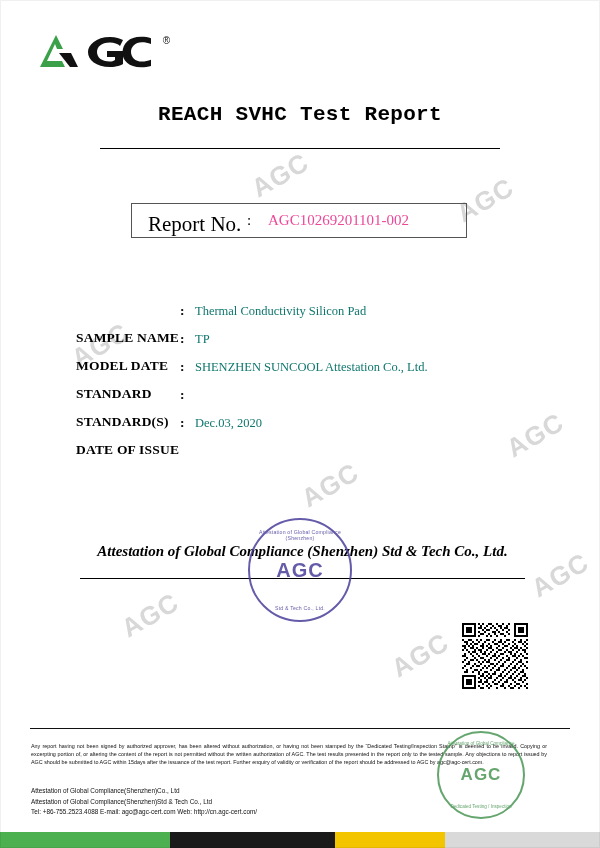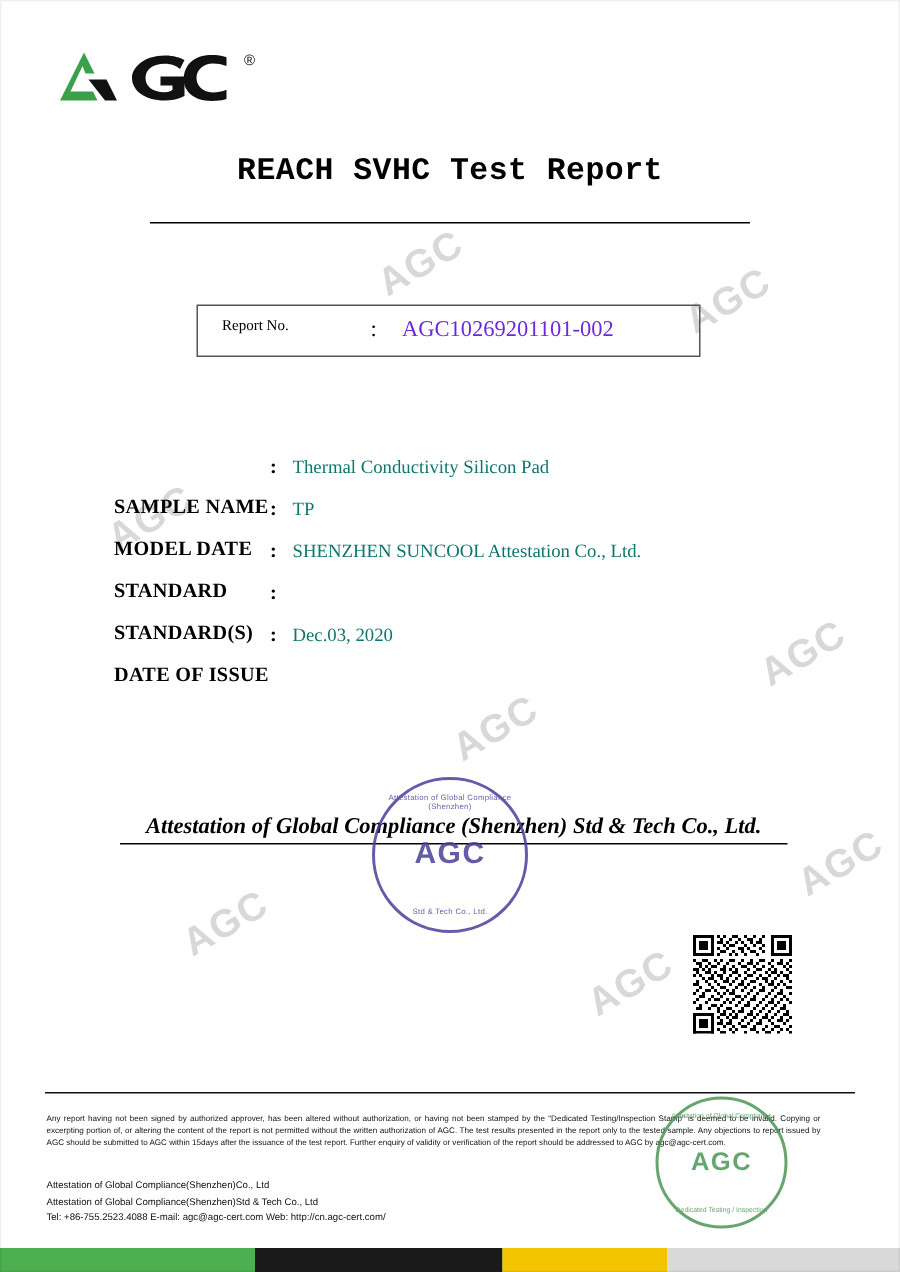--- a/index.html
+++ b/index.html
@@ -62,36 +62,36 @@
     top: 203px;
     width: 336px;
     height: 35px;
     border: 1px solid #555;
     box-sizing: border-box;
   }
   .report-box .lbl {
     position: absolute;
     left: 16px;
     top: 8px;
-    font-size: 10px;
+    font-size: 21px;
     color: #000;
   }
   .report-box .colon {
     position: absolute;
     left: 115px;
     top: 8px;
     font-size: 15px;
     color: #000;
   }
   .report-box .val {
     position: absolute;
     left: 136px;
     top: 8px;
     font-size: 15px;
-    color: #6d28d9;
+    color: #ec4899;
   }
   
   .fields {
     position: absolute;
     left: 76px;
     top: 303px;
     width: 470px;
   }
   .field-row {
     position: relative;
@@ -128,21 +128,21 @@
     position: absolute;
     left: 80px;
     top: 543px;
     width: 445px;
     text-align: center;
     font-style: italic;
     font-weight: bold;
     font-size: 15px;
     color: #000;
     border-bottom: 1.5px solid #000;
-    padding-bottom: 2px;
+    padding-bottom: 18px;
   }
   
   .stamp {
     position: absolute;
     border-radius: 50%;
     border: 2px solid #4a3f9b;
     color: #4a3f9b;
     box-sizing: border-box;
     opacity: 0.85;
   }

